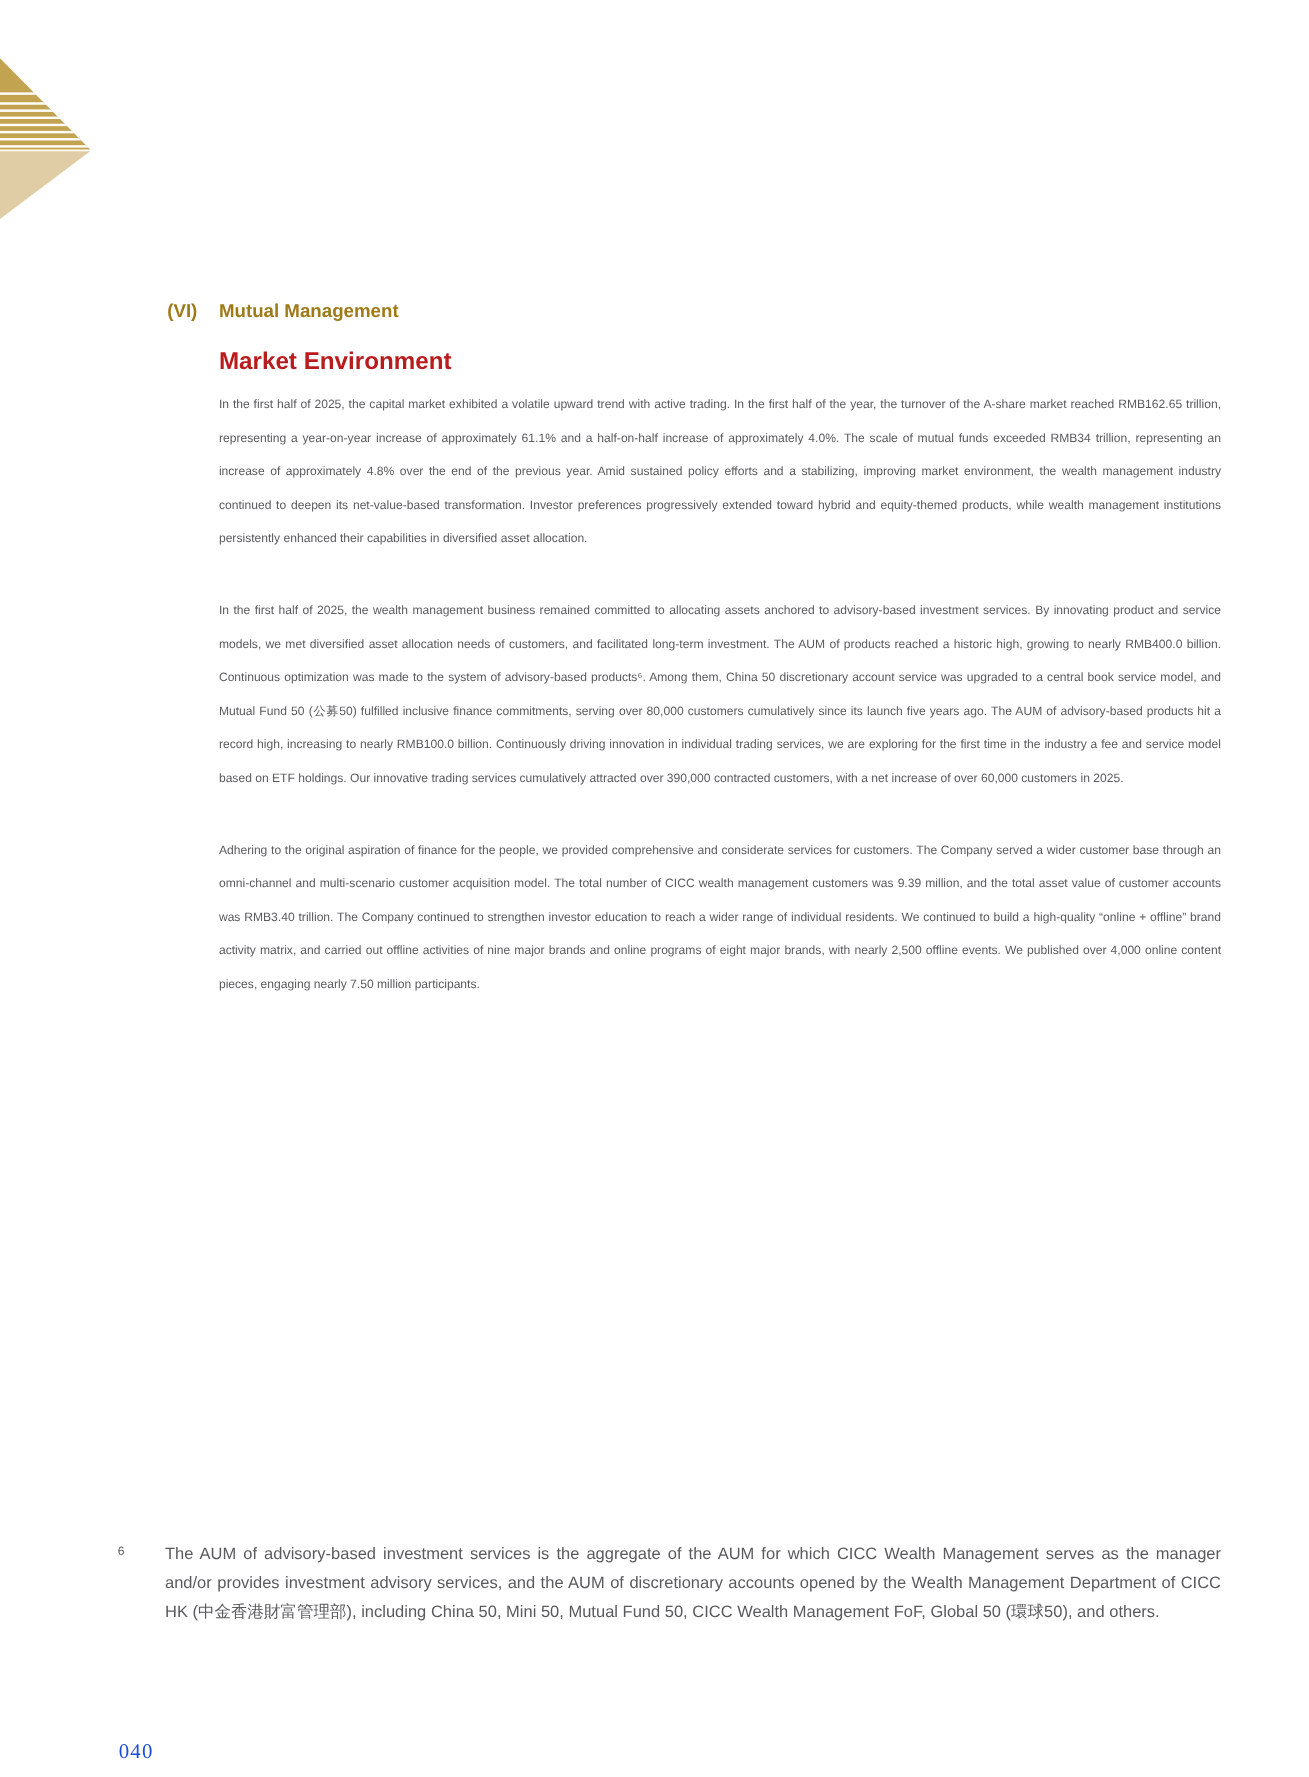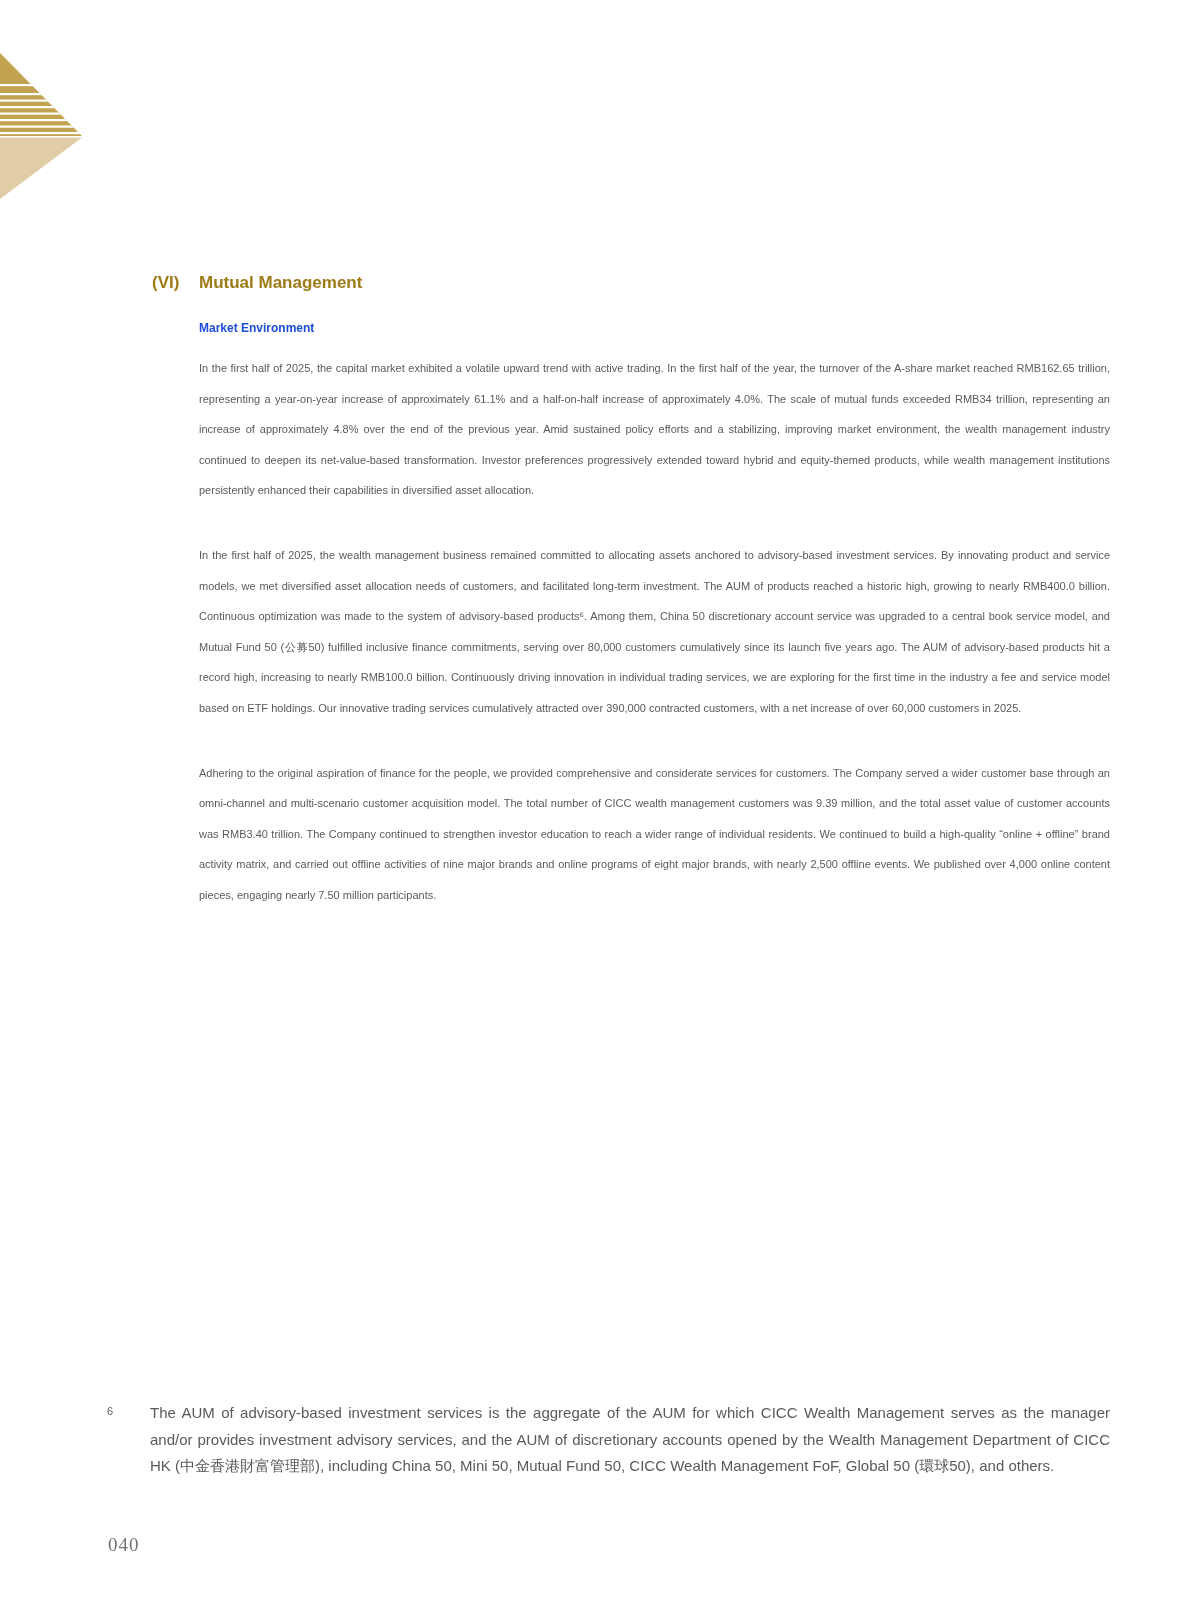--- a/index.html
+++ b/index.html
@@ -53,23 +53,23 @@
     line-height: 26px;
   }
   .section-h1 .sec-num {
     width: 47px;
     flex: 0 0 47px;
   }
   .section-body {
     margin-left: 47px; 
   }
   .sub-heading {
-    font-size: 12px;
+    font-size: 22px;
     font-weight: bold;
-    color: #1d4ed8;
+    color: #b91c1c;
     margin: 0;
     line-height: 22px;
   }
   .sub-heading.first {
     margin-top: 21px;
   }
   .sub-heading.second {
     margin-top: 37px;
   }
   .body-par {
@@ -101,24 +101,24 @@
     left: -43px;
     top: -2px;
     font-size: 11px;
     color: #595a5d;
   }
 
   
   .page-number {
     position: absolute;
     left: 108px;
-    top: 1534px;
+    top: 1582px;
     font-family: "Liberation Serif", "DejaVu Serif", serif;
     font-size: 19px;
-    color: #737373;
+    color: #1d4ed8;
     letter-spacing: 1px;
   }
 </style>
 </head>
 <body>
 
 <div class="page">
 
   <svg class="corner-deco" viewBox="0 0 82 146" aria-hidden="true">
     <defs>

